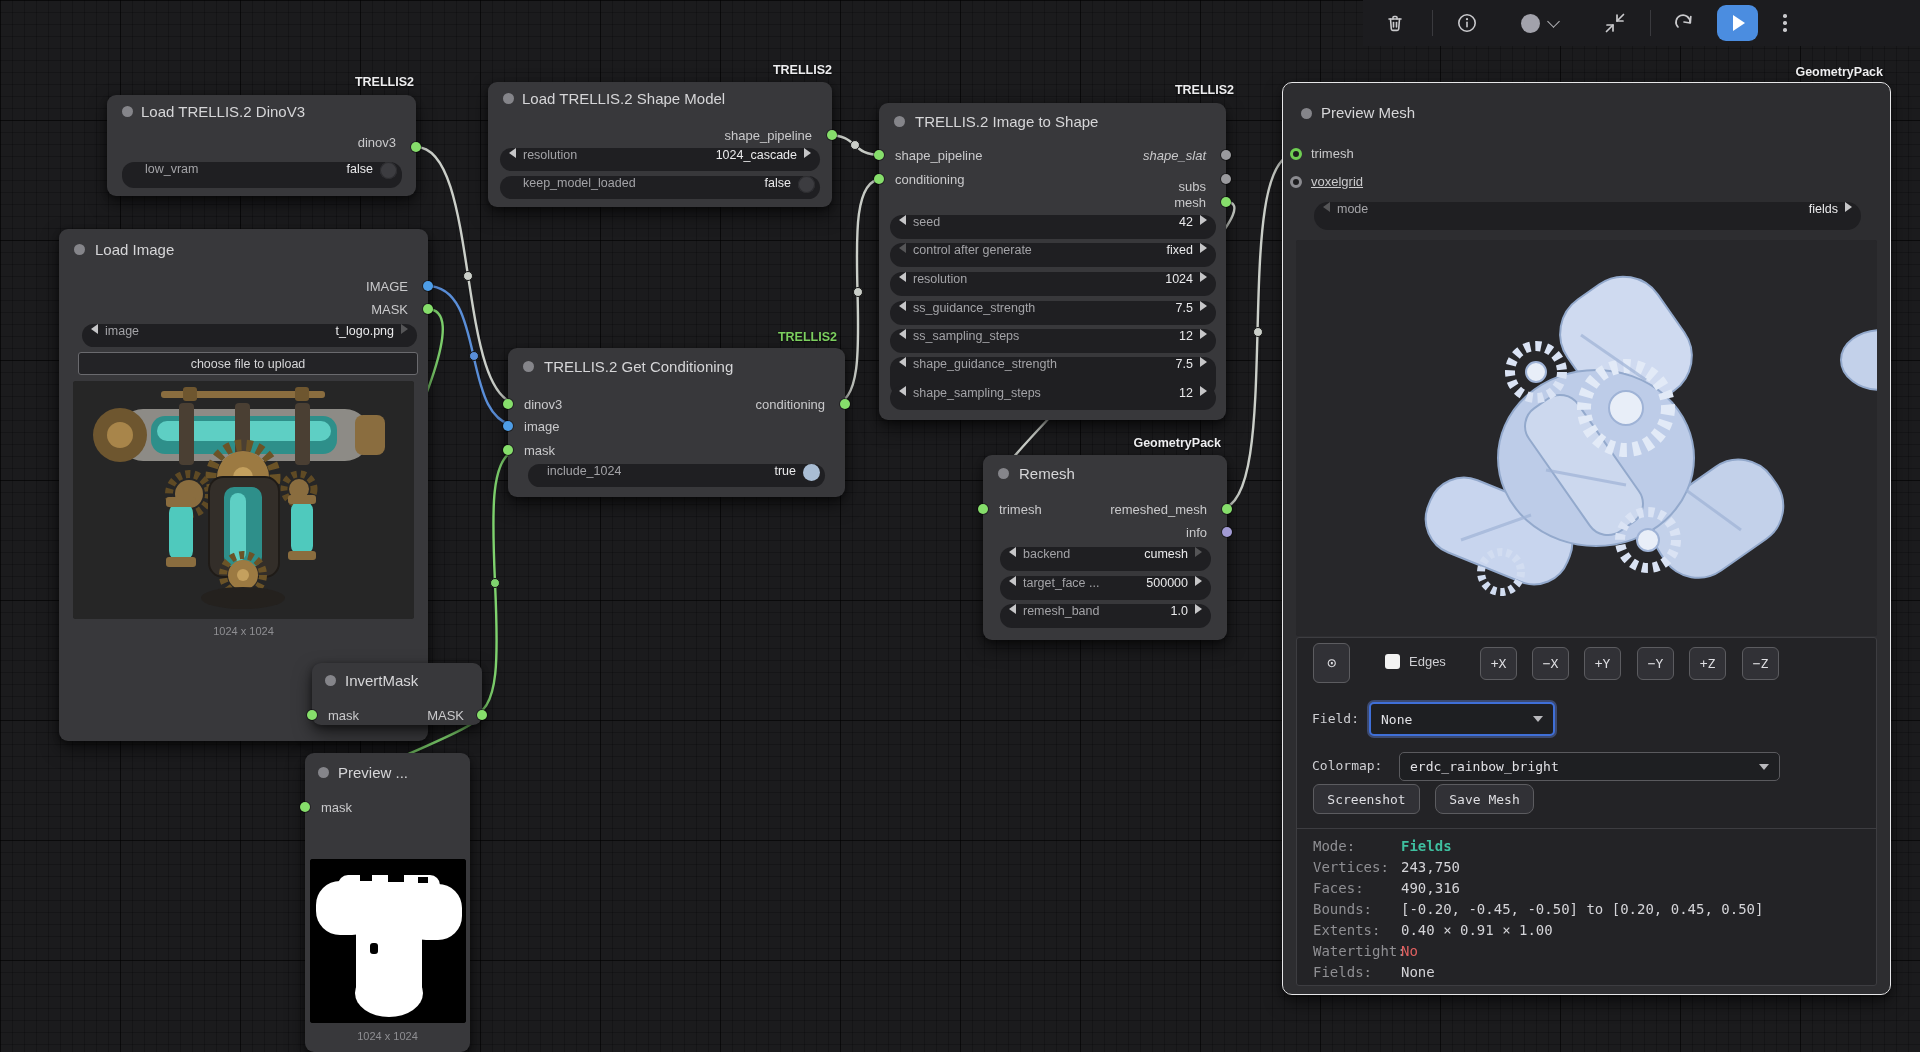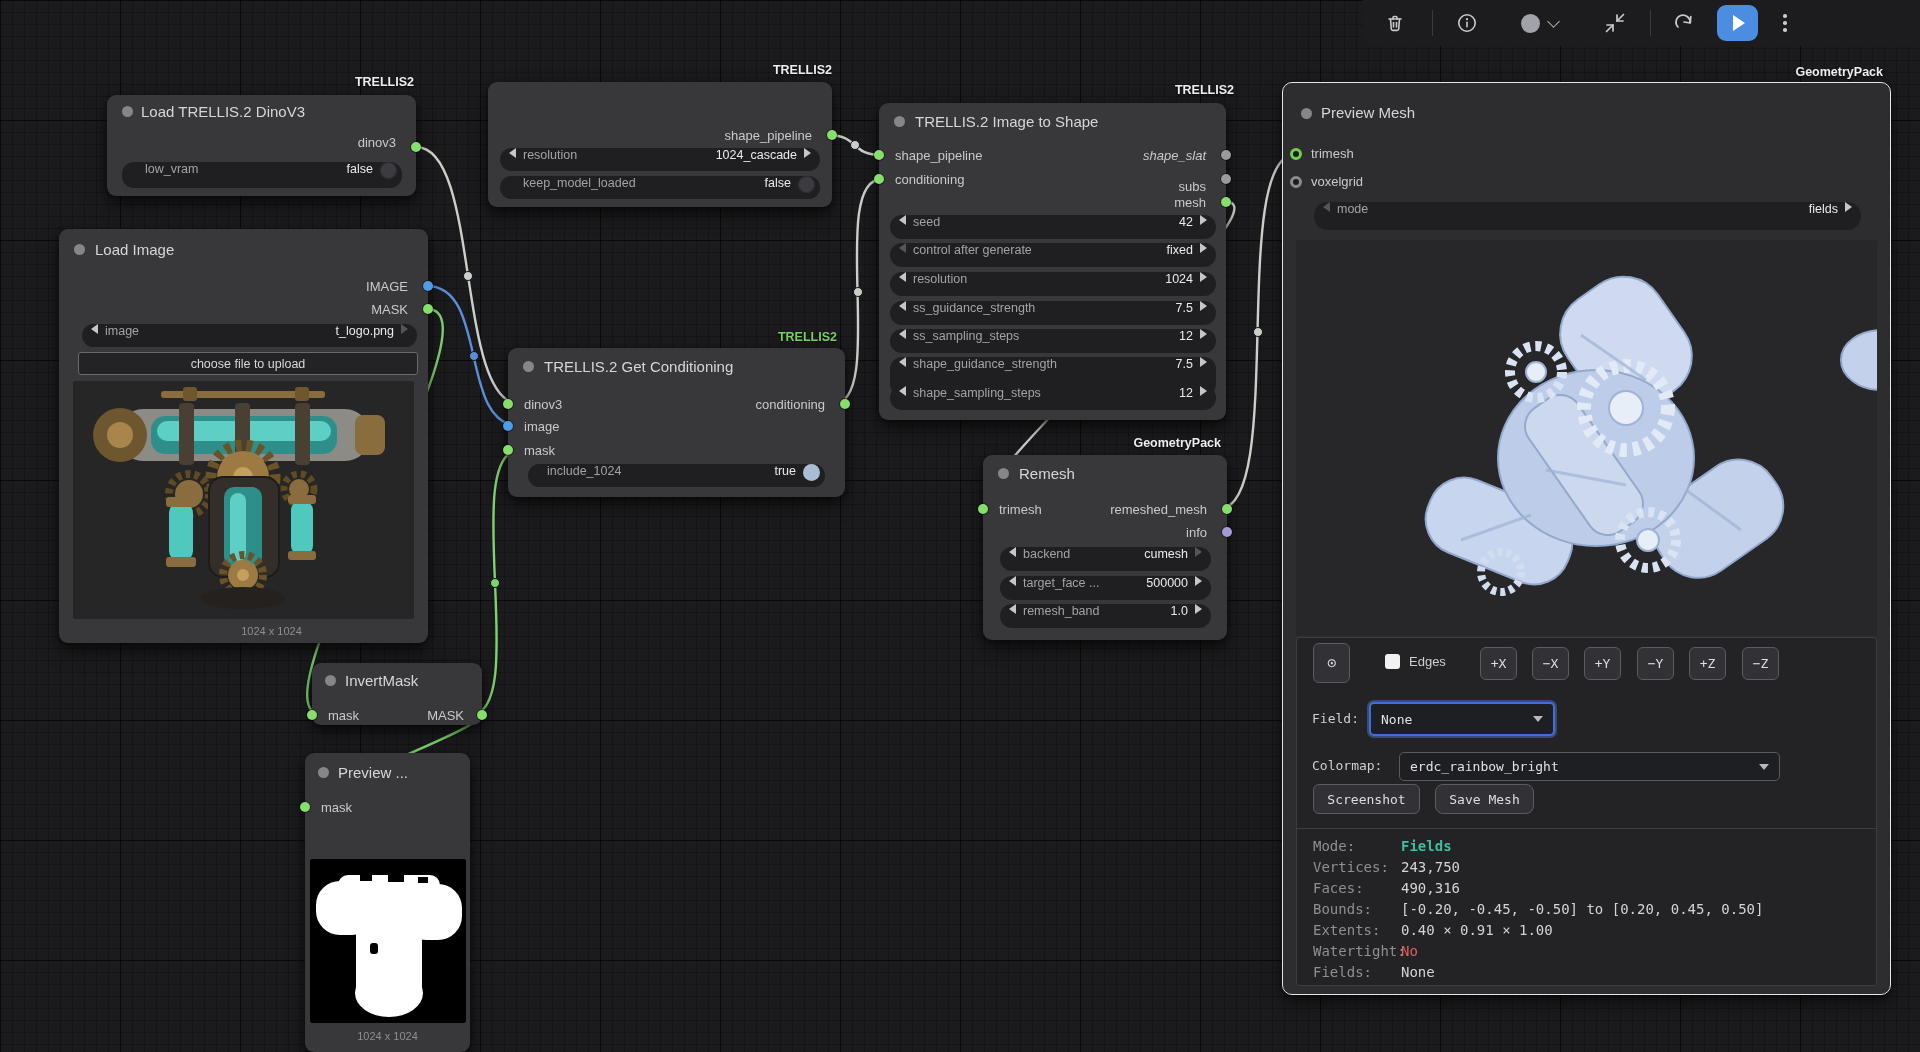--- a/index.html
+++ b/index.html
@@ -137,38 +137,42 @@
     <div class="widget" style="left:15px; top:67px; width:280px; height:26px;">
       <span class="wlabel" style="margin-left:14px;">low_vram</span>
       <span class="spacer"></span>
       <span class="wvalue">false</span>
       <span class="knob off"></span>
     </div>
   </div>
 
   <div class="node" style="left:488px; top:82px; width:344px; height:125px;">
     <div class="node-badge" style="top:-19px; right:0px;">TRELLIS2</div>
+    <div class="node-header">
+      <span class="status-dot" style="left:15px; top:11px;"></span>
+      <span class="node-title" style="left:34px; top:8px;">Load TRELLIS.2 Shape Model</span>
+    </div>
     <span class="slot" style="right:20px; top:46px;">shape_pipeline</span>
     <span class="slot-dot dot-green" style="right:-5px; top:48px;"></span>
     <div class="widget" style="left:12px; top:66px; width:320px; height:23px;">
       <span class="tri-l"></span>
       <span class="wlabel">resolution</span>
       <span class="spacer"></span>
       <span class="wvalue">1024_cascade</span>
       <span class="tri-r"></span>
     </div>
     <div class="widget" style="left:12px; top:94px; width:320px; height:23px;">
       <span class="wlabel" style="margin-left:14px;">keep_model_loaded</span>
       <span class="spacer"></span>
       <span class="wvalue">false</span>
       <span class="knob off"></span>
     </div>
   </div>
 
-  <div class="node" style="left:59px; top:229px; width:369px; height:414px;padding-left:28px;">
+  <div class="node" style="left:59px; top:229px; width:369px; height:512px;">
     <div class="node-header">
       <span class="status-dot" style="left:15px; top:15px;"></span>
       <span class="node-title" style="left:36px; top:12px;">Load Image</span>
     </div>
     <span class="slot" style="right:20px; top:50px;">IMAGE</span>
     <span class="slot-dot dot-blue" style="right:-5px; top:52px;"></span>
     <span class="slot" style="right:20px; top:73px;">MASK</span>
     <span class="slot-dot dot-green" style="right:-5px; top:75px;"></span>
     <div class="widget" style="left:23px; top:95px; width:335px; height:23px;">
       <span class="tri-l"></span>
@@ -392,21 +396,21 @@
 
   <div class="node selected" style="left:1283px; top:83px; width:607px; height:911px;">
     <div class="node-badge" style="top:-18px; right:7px;">GeometryPack</div>
     <div class="node-header">
       <span class="status-dot" style="left:18px; top:25px;"></span>
       <span class="node-title" style="left:38px; top:21px;">Preview Mesh</span>
     </div>
     <span class="ring-dot ring-green" style="left:7px; top:65px;"></span>
     <span class="slot" style="left:28px; top:63px;">trimesh</span>
     <span class="ring-dot ring-gray" style="left:7px; top:93px;"></span>
-    <span class="slot" style="left:28px; top:91px;">voxelgrid</span>
+    <span class="slot" style="left:28px; top:91px;text-decoration:underline;">voxelgrid</span>
     <div class="widget" style="left:31px; top:119px; width:547px; height:28px; border-radius:14px;">
       <span class="tri-l dim"></span>
       <span class="wlabel">mode</span>
       <span class="spacer"></span>
       <span class="wvalue">fields</span>
       <span class="tri-r"></span>
     </div>
 
     <div class="viewport" style="left:13px; top:157px; width:581px; height:396px;">
       <svg class="icon" width="581" height="396" viewBox="0 0 581 396">

